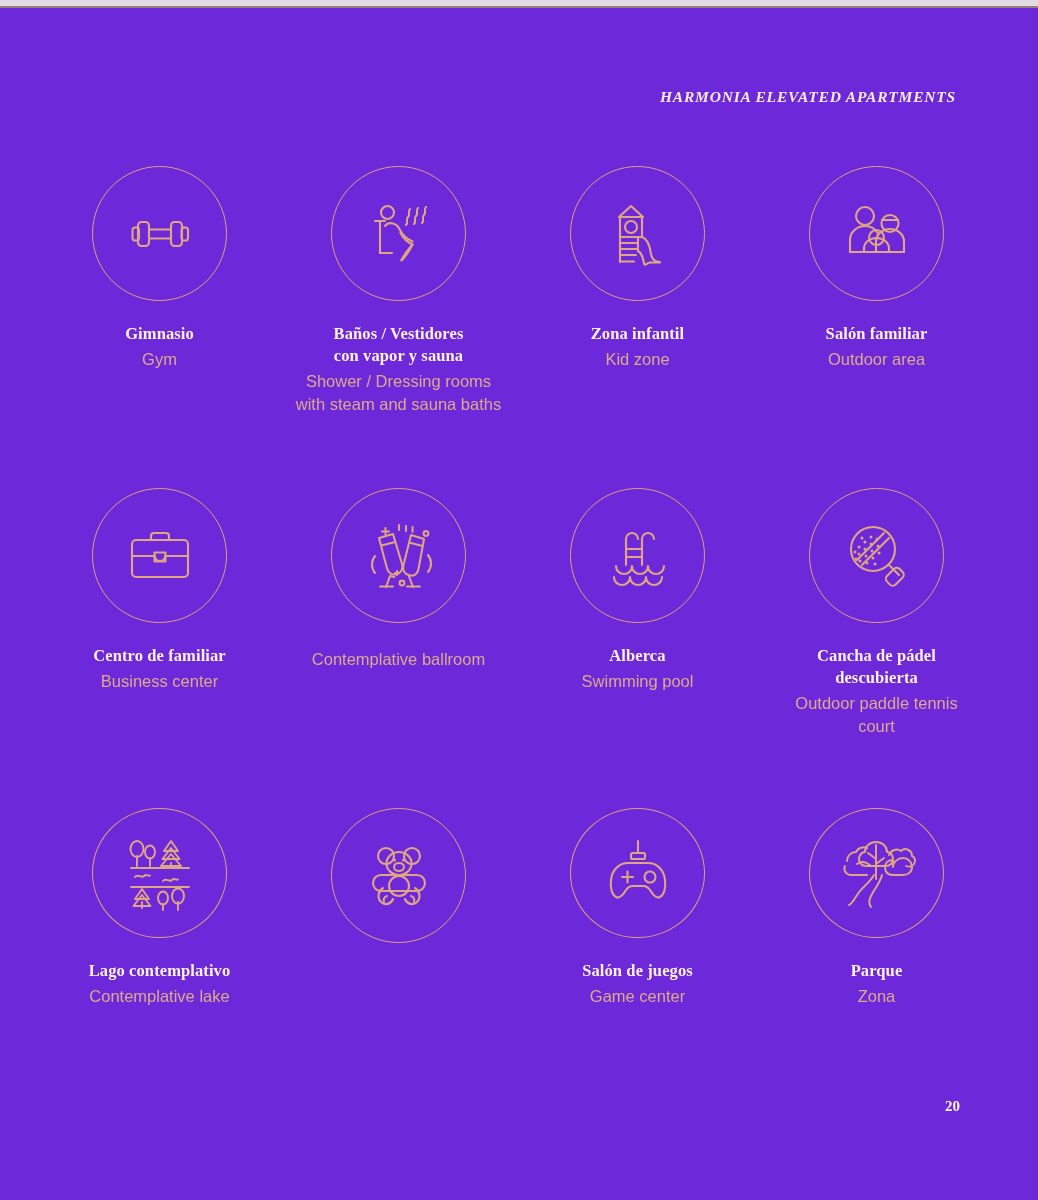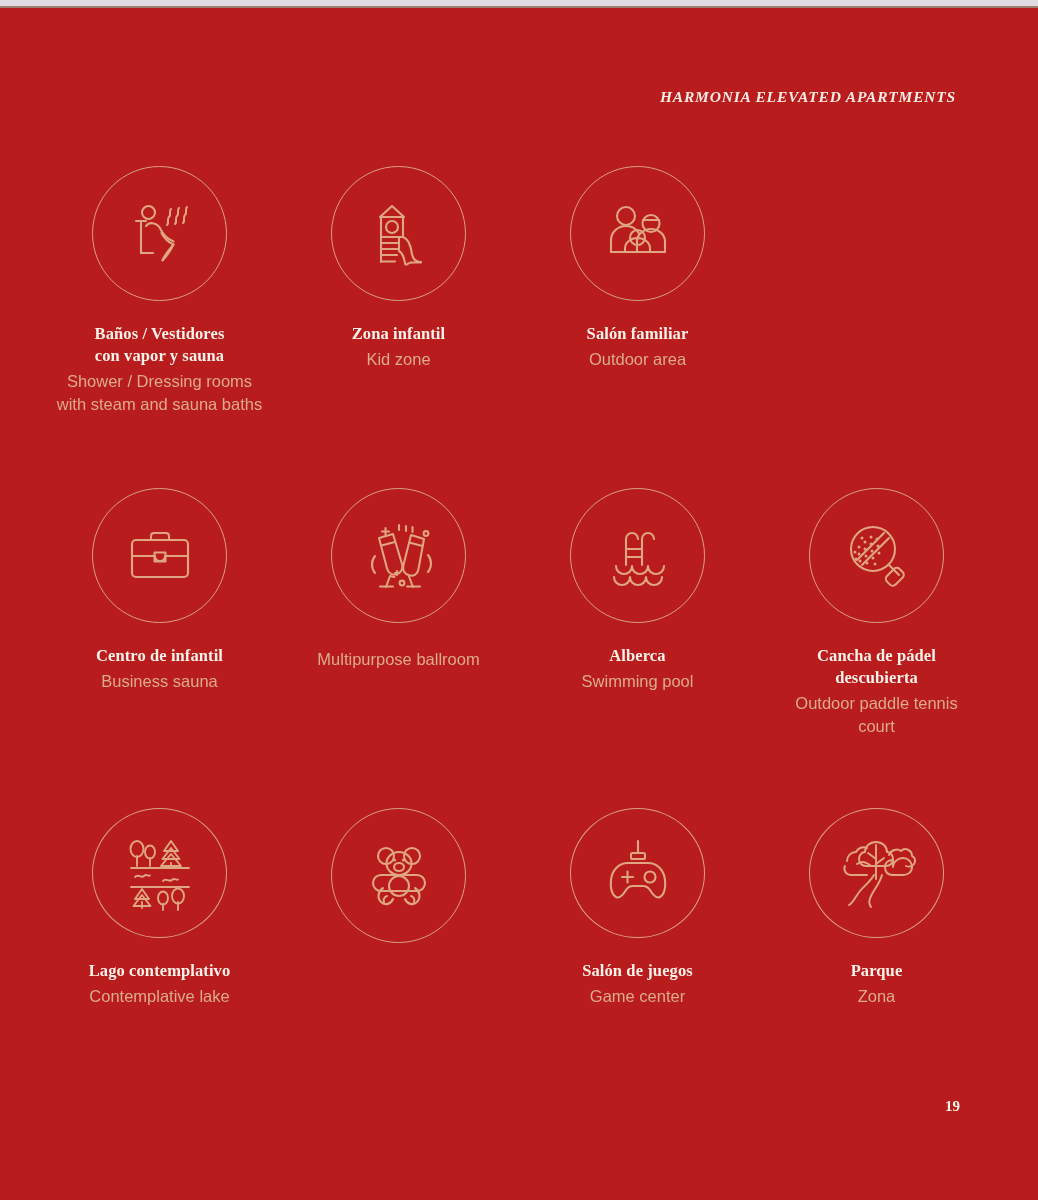--- a/index.html
+++ b/index.html
@@ -10,21 +10,21 @@
     width: 1038px;
     height: 1200px;
     background: #e2dce2;
     font-family: "Liberation Sans", sans-serif;
     overflow: hidden;
   }
   #page {
     position: relative;
     width: 1038px;
     height: 1200px;
-    background: #b91c1c;
+    background: #6d28d9;
     box-sizing: border-box;
   }
   #top-strip {
     position: absolute;
     top: 0; left: 0;
     width: 1038px;
     height: 8px;
     background: #e2dce2;
   }
   #top-strip .hairline {
@@ -122,20 +122,37 @@
   <div id="top-strip">
     <div class="hairline"></div>
   </div>
 
   <div id="brand">HARMONIA ELEVATED APARTMENTS</div>
 
   <div id="grid">
 
     <div class="row r1">
 
+      <div class="cell">
+        <div class="circle">
+          <span>
+            <svg width="78" height="78" viewBox="0 0 78 78" fill="none" stroke="#e0a582" stroke-width="2.1" stroke-linecap="round" stroke-linejoin="round">
+              <rect x="17" y="27" width="11" height="24" rx="3.5"></rect>
+              <rect x="50" y="27" width="11" height="24" rx="3.5"></rect>
+              <rect x="11.5" y="32.5" width="6.5" height="13" rx="2.6"></rect>
+              <rect x="60.5" y="32.5" width="6.5" height="13" rx="2.6"></rect>
+              <rect x="28" y="34.5" width="22" height="9" rx="1.5"></rect>
+            </svg>
+          </span>
+        </div>
+        <div class="labels">
+          <div class="label-es">Gimnasio</div>
+          <div class="label-en">Gym</div>
+        </div>
+      </div>
 
       <div class="cell">
         <div class="circle">
           <span>
             <svg width="82" height="82" viewBox="0 0 82 82" fill="none" stroke="#e0a582" stroke-width="2.1" stroke-linecap="round" stroke-linejoin="round">
               <circle cx="29.5" cy="19.5" r="6.5"></circle>
               <path d="M17 28 h10"></path>
               <path d="M22 28 V60"></path>
               <path d="M22 60 h12"></path>
               <path d="M27 33 c4 -5 12 -3 15 4 c3 6 9 10 12.5 11.5"></path>
@@ -216,22 +233,22 @@
               <path d="M31 24 v-4 a3 3 0 0 1 3 -3 h12 a3 3 0 0 1 3 3 v4"></path>
               <rect x="12" y="24" width="56" height="37" rx="4"></rect>
               <path d="M12 40 h23"></path>
               <path d="M45 40 h23"></path>
               <path d="M35 40 c0 4 2 5 5 5 c3 0 5 -1 5 -5"></path>
               <rect x="34.5" y="36.5" width="11" height="9"></rect>
             </svg>
           </span>
         </div>
         <div class="labels">
-          <div class="label-es">Centro de infantil</div>
-          <div class="label-en">Business sauna</div>
+          <div class="label-es">Centro de familiar</div>
+          <div class="label-en">Business center</div>
         </div>
       </div>
 
       <div class="cell">
         <div class="circle">
           <span>
             <svg width="82" height="82" viewBox="0 0 82 82" fill="none" stroke="#e0a582" stroke-width="2.05" stroke-linecap="round" stroke-linejoin="round">
               <path d="M21 23 L35 19 L44 49 c1.5 5 -1 9 -5.5 10.2 c-4.5 1.2 -8.3 -1 -9.6 -6.2z"></path>
               <path d="M23.5 30.5 L37 27"></path>
               <path d="M36.5 62 L32 61 L28 72"></path>
@@ -244,21 +261,21 @@
               <path d="M70 40 c4 5 4 12 0 17"></path>
               <path d="M24 16.5 h7 M27.5 13 v7"></path>
               <path d="M41 15 v-5 M48 16 v-5 M54.5 17 v-5"></path>
               <circle cx="68" cy="18.5" r="2.4"></circle>
               <circle cx="44" cy="68" r="2.4"></circle>
               <path d="M37 58 h4 M39 56 v4"></path>
             </svg>
           </span>
         </div>
         <div class="labels">
-          <div class="label-en">Multipurpose ballroom</div>
+          <div class="label-en">Contemplative ballroom</div>
         </div>
       </div>
 
       <div class="cell">
         <div class="circle">
           <span>
             <svg width="80" height="80" viewBox="0 0 80 80" fill="none" stroke="#e0a582" stroke-width="2.1" stroke-linecap="round" stroke-linejoin="round">
               <path d="M28 49 V23 a6 6 0 0 1 12 0"></path>
               <path d="M44 49 V23 a6 6 0 0 1 12 0"></path>
               <path d="M28 33 h16"></path>
@@ -415,15 +432,15 @@
         <div class="labels">
           <div class="label-es">Parque</div>
           <div class="label-en">Zona</div>
         </div>
       </div>
 
     </div>
 
   </div>
 
-  <div id="page-number">19</div>
+  <div id="page-number">20</div>
 
 </div>
 
 </body></html>

